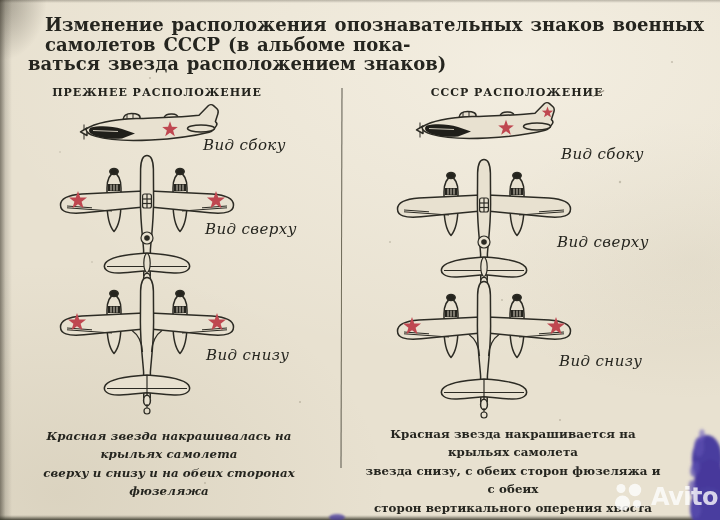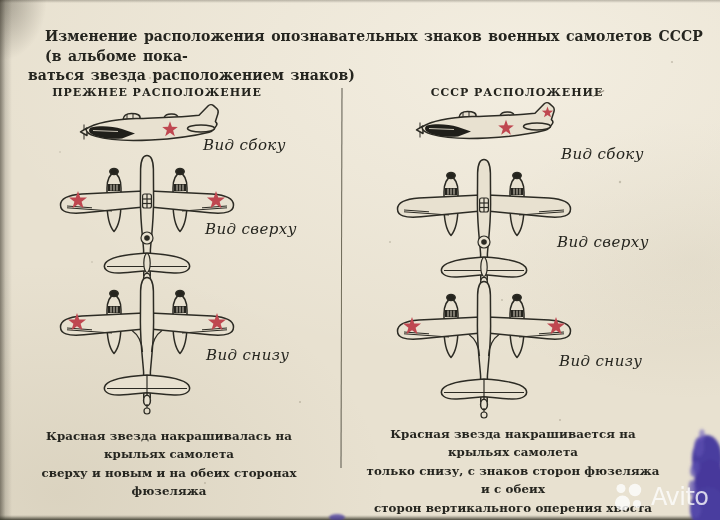--- a/index.html
+++ b/index.html
@@ -18,40 +18,40 @@
   }
   .edge-left{position:absolute;left:0;top:0;bottom:0;width:12px;
     background:linear-gradient(90deg, rgba(44,40,30,.55), rgba(44,40,30,.16) 45%, rgba(44,40,30,0));}
   .edge-top{position:absolute;left:0;top:0;right:0;height:3px;
     background:linear-gradient(180deg, rgba(44,40,30,.28), rgba(44,40,30,0));}
   .edge-bottom{position:absolute;left:0;bottom:0;right:0;height:5px;
     background:linear-gradient(0deg, rgba(52,51,38,.85), rgba(52,51,38,.15) 75%, rgba(52,51,38,0));}
   .corner-tl{position:absolute;left:0;top:0;width:46px;height:60px;
     background:radial-gradient(ellipse at 0 0, rgba(40,36,26,.38), transparent 72%);}
 
-  .header{position:absolute;left:28px;top:27px;width:682px;
-    font-weight:bold;font-size:14px;line-height:19.6px;letter-spacing:.05px;word-spacing:1.6px;color:#25251f;}
+  .header{position:absolute;left:28px;top:15px;width:682px;
+    font-weight:bold;font-size:18px;line-height:19.6px;letter-spacing:.05px;word-spacing:1.6px;color:#25251f;}
   .header .indent{padding-left:17px;}
 
   .col-title{position:absolute;top:86px;width:238px;text-align:center;
     font-weight:bold;font-size:11px;letter-spacing:1px;color:#23231d;}
   .col-title.lft{left:38px;}
   .col-title.rgt{left:398px;}
 
   .caption{position:absolute;font-style:italic;font-size:15px;letter-spacing:.4px;color:#25251f;}
   .cap-l1{left:203px;top:136px;}
   .cap-l2{left:205px;top:220px;}
   .cap-l3{left:206px;top:346px;}
   .cap-r1{left:561px;top:145px;}
   .cap-r2{left:557px;top:233px;}
   .cap-r3{left:559px;top:352px;}
 
   .footnote{position:absolute;font-weight:bold;font-size:11.8px;line-height:18.4px;
     text-align:center;color:#25251f;letter-spacing:.1px;}
-  .fn-left{left:18px;top:427px;width:302px;}
+  .fn-left{left:18px;top:427px;width:302px;font-style:italic;}
   .fn-right{left:362px;top:425px;width:302px;}
 
   .divider{position:absolute;left:341px;top:88px;width:1px;height:380px;
     background:linear-gradient(180deg,#3e3c32,#5a5642 55%,#3e3c32);opacity:.85;transform:rotate(.15deg);}
 
   .plane{position:absolute;}
   .p-side-l{left:78px;top:103px;}
   .p-side-r{left:414px;top:101px;}
   .p-top-l{left:52px;top:150px;}
   .p-top-r{left:389px;top:154px;}
@@ -59,21 +59,21 @@
   .p-bot-r{left:389px;top:276px;}
 
   .scratch{position:absolute;left:592px;top:93px;width:13px;height:1.4px;
     background:rgba(72,64,48,.55);transform:rotate(-28deg);}
 
   .stain{position:absolute;left:652px;top:425px;}
   .stain-dot{position:absolute;left:329px;top:514px;width:16px;height:7px;border-radius:50%;
     background:rgba(74,60,159,.75);filter:blur(1px);}
 
   .watermark{position:absolute;left:612px;top:480px;display:flex;align-items:center;gap:5px;opacity:.78;}
-  .wm-text{font-family:"DejaVu Sans","Liberation Sans",sans-serif;font-weight:normal;
+  .wm-text{font-family:"DejaVu Sans","Liberation Sans",sans-serif;font-weight:bold;
     font-size:24px;color:#ffffff;letter-spacing:-.5px;line-height:1;}
 </style>
 </head>
 <body>
 
 <div class="page">
 
   <svg width="0" height="0" style="position:absolute">
     <defs>
       <polygon id="star" points="0,-10 2.35,-3.24 9.51,-3.09 3.8,1.24 5.88,8.09 0,4 -5.88,8.09 -3.8,1.24 -9.51,-3.09 -2.35,-3.24" fill="#bf4750"></polygon>
@@ -192,25 +192,25 @@
 
   <div class="caption cap-l1">Вид сбоку</div>
   <div class="caption cap-l2">Вид сверху</div>
   <div class="caption cap-l3">Вид снизу</div>
   <div class="caption cap-r1">Вид сбоку</div>
   <div class="caption cap-r2">Вид сверху</div>
   <div class="caption cap-r3">Вид снизу</div>
 
   <div class="footnote fn-left">
     <div>Красная звезда накрашивалась на крыльях самолета</div>
-    <div>сверху и новым и на обеих сторонах фюзеляжа</div>
+    <div>сверху и снизу и на обеих сторонах фюзеляжа</div>
   </div>
   <div class="footnote fn-right">
     <div>Красная звезда накрашивается на крыльях самолета</div>
-    <div>только снизу, с знаков сторон фюзеляжа и с обеих</div>
+    <div>звезда снизу, с обеих сторон фюзеляжа и с обеих</div>
     <div>сторон вертикального оперения хвоста</div>
   </div>
 
   <div class="scratch"></div>
   <svg style="position:absolute;inset:0" width="720" height="520">
     <g fill="rgba(80,70,50,.25)">
       <circle cx="150" cy="78" r="1.1"></circle>
         <circle cx="432" cy="122" r="0.9"></circle>
         <circle cx="620" cy="182" r="1.2"></circle>
       <circle cx="92" cy="262" r="0.8"></circle>

